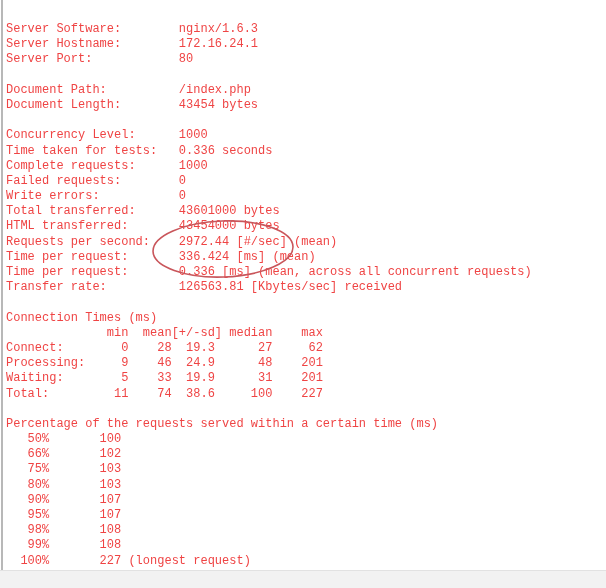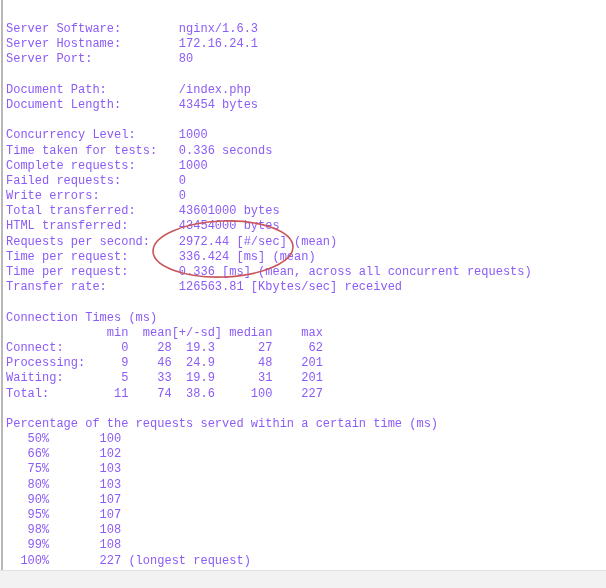--- a/index.html
+++ b/index.html
@@ -47,21 +47,21 @@
   }
 
   
   .terminal {
     position: absolute;
     left: 6px;
     top: 22px;
     width: 596px;
     font-size: 12px;
     line-height: 15.2px;
-    color: #8b5cf6;
+    color: #ef4444;
     white-space: pre;
     letter-spacing: 0px;
   }
 
   .line {
     height: 15.2px;
     white-space: pre;
   }
   .line.blank { color: transparent; }
 

